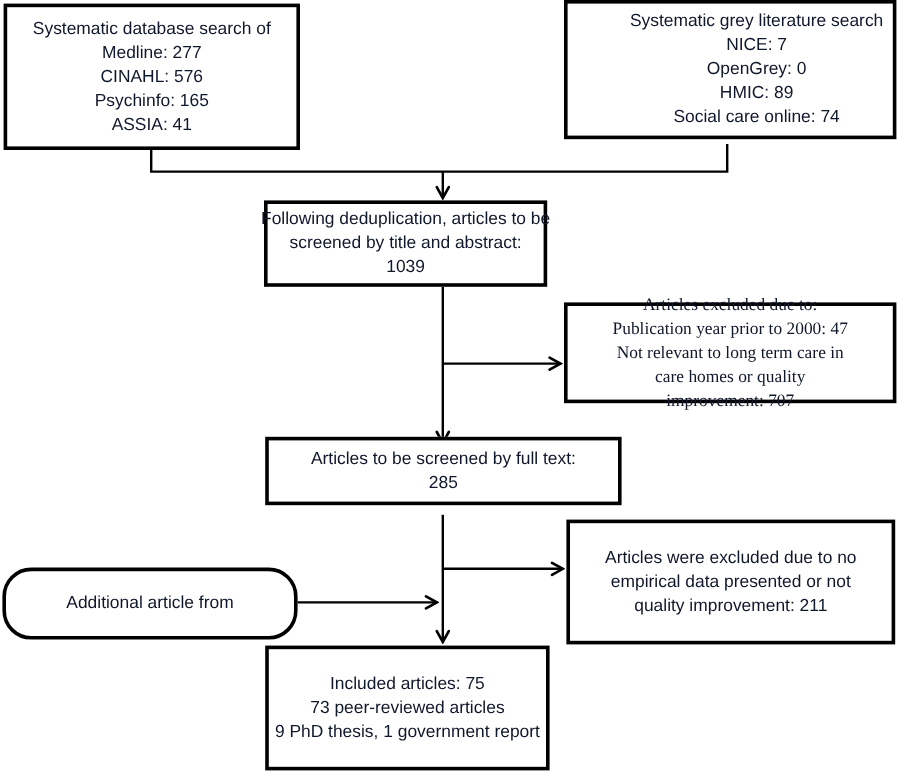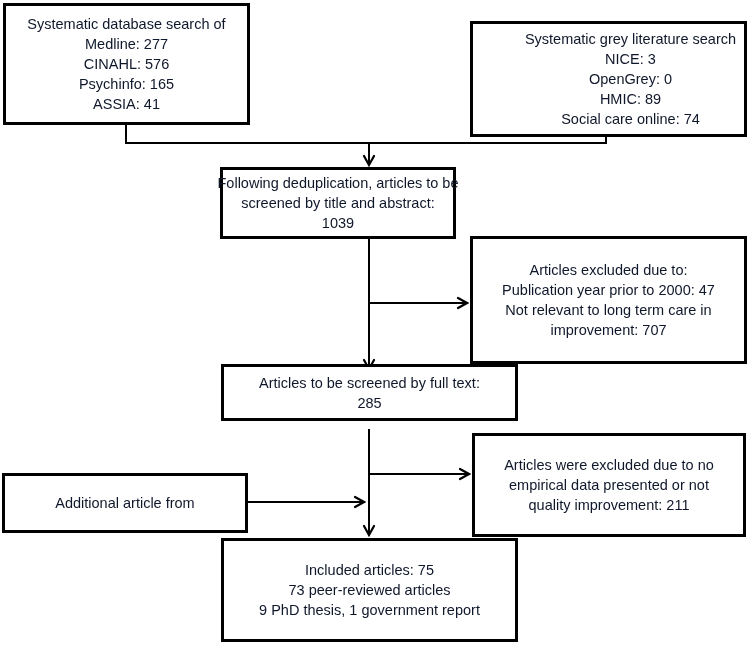--- a/index.html
+++ b/index.html
@@ -67,55 +67,56 @@
   </svg>
 
   <div class="box" style="left:3px; top:3px; width:247px; height:122px;">
     <div class="tline">Systematic database search of</div>
     <div class="tline">Medline: 277</div>
     <div class="tline">CINAHL: 576</div>
     <div class="tline">Psychinfo: 165</div>
     <div class="tline">ASSIA: 41</div>
   </div>
 
-  <div class="box" style="left:470px; top:21px; width:277px; height:116px;padding-left:44px;">
+  <div class="box" style="left:470px; top:0; width:277px; height:116px;padding-left:44px;">
     <div class="tline">Systematic grey literature search</div>
-    <div class="tline">NICE: 3</div>
+    <div class="tline">NICE: 7</div>
     <div class="tline">OpenGrey: 0</div>
     <div class="tline">HMIC: 89</div>
     <div class="tline">Social care online: 74</div>
   </div>
 
   <div class="box" style="left:220px; top:167px; width:236px; height:72px;">
     <div class="tline">Following deduplication, articles to be</div>
     <div class="tline">screened by title and abstract:</div>
     <div class="tline">1039</div>
   </div>
 
-  <div class="box" style="left:470px; top:236px; width:277px; height:128px;">
+  <div class="box" style="left:470px; top:252px; width:277px; height:84px;font-family:Liberation Serif, serif;">
     <div class="tline">Articles excluded due to:</div>
     <div class="tline">Publication year prior to 2000: 47</div>
     <div class="tline">Not relevant to long term care in</div>
+    <div class="tline">care homes or quality</div>
     <div class="tline">improvement: 707</div>
   </div>
 
   <div class="box" style="left:221px; top:364px; width:297px; height:57px;">
     <div class="tline">Articles to be screened by full text:</div>
     <div class="tline">285</div>
   </div>
 
   <div class="box" style="left:472px; top:433px; width:274px; height:104px;">
     <div class="tline">Articles were excluded due to no</div>
     <div class="tline">empirical data presented or not</div>
     <div class="tline">quality improvement: 211</div>
   </div>
 
-  <div class="box" style="left:2px; top:473px; width:246px; height:60px;">
+  <div class="box" style="left:2px; top:473px; width:246px; height:60px;border-radius:24px;">
     <div class="tline">Additional article from</div>
   </div>
 
-  <div class="box" style="left:221px; top:538px; width:297px; height:104px;">
+  <div class="box" style="left:221px; top:538px; width:237px; height:104px;">
     <div class="tline">Included articles: 75</div>
     <div class="tline">73 peer-reviewed articles</div>
     <div class="tline">9 PhD thesis, 1 government report</div>
   </div>
 
 </div>
 
 </body></html>

